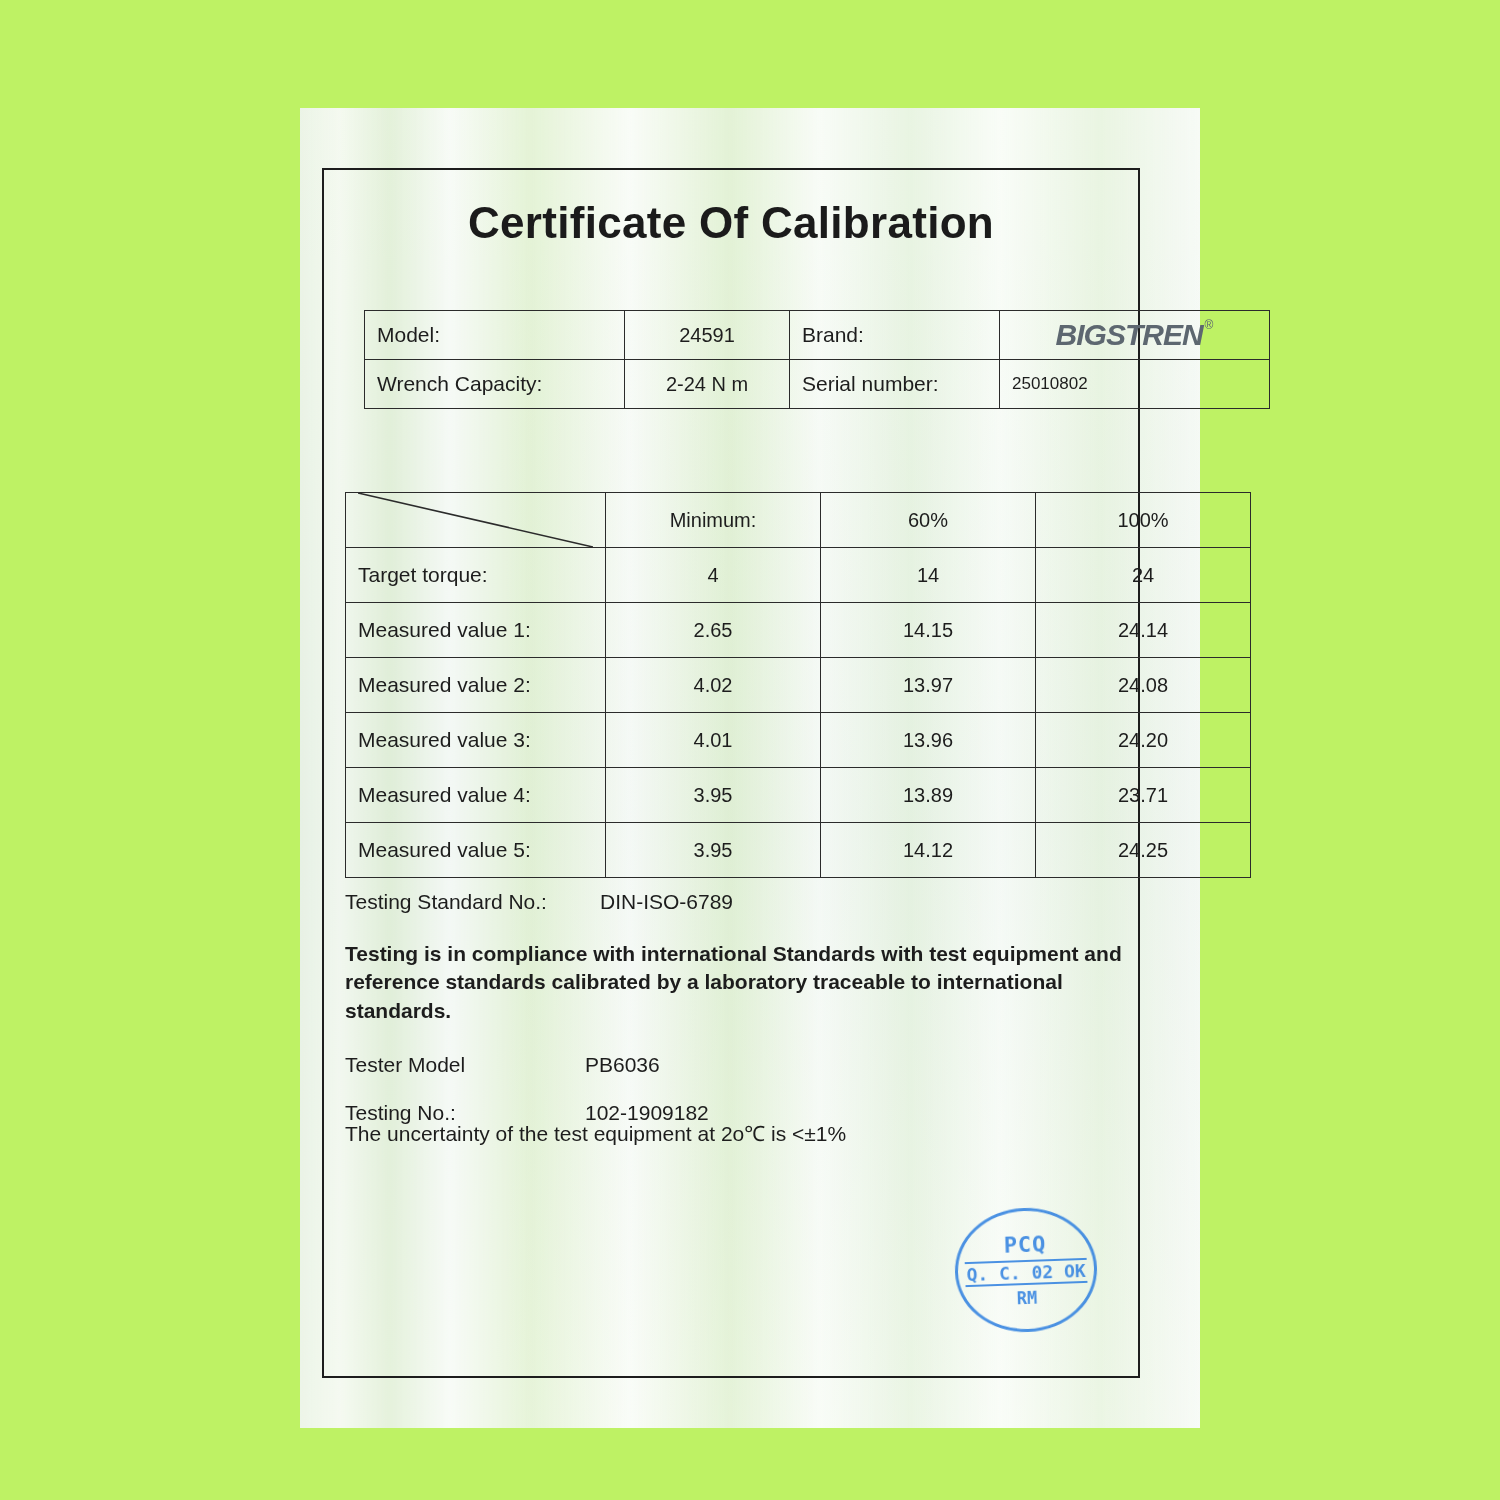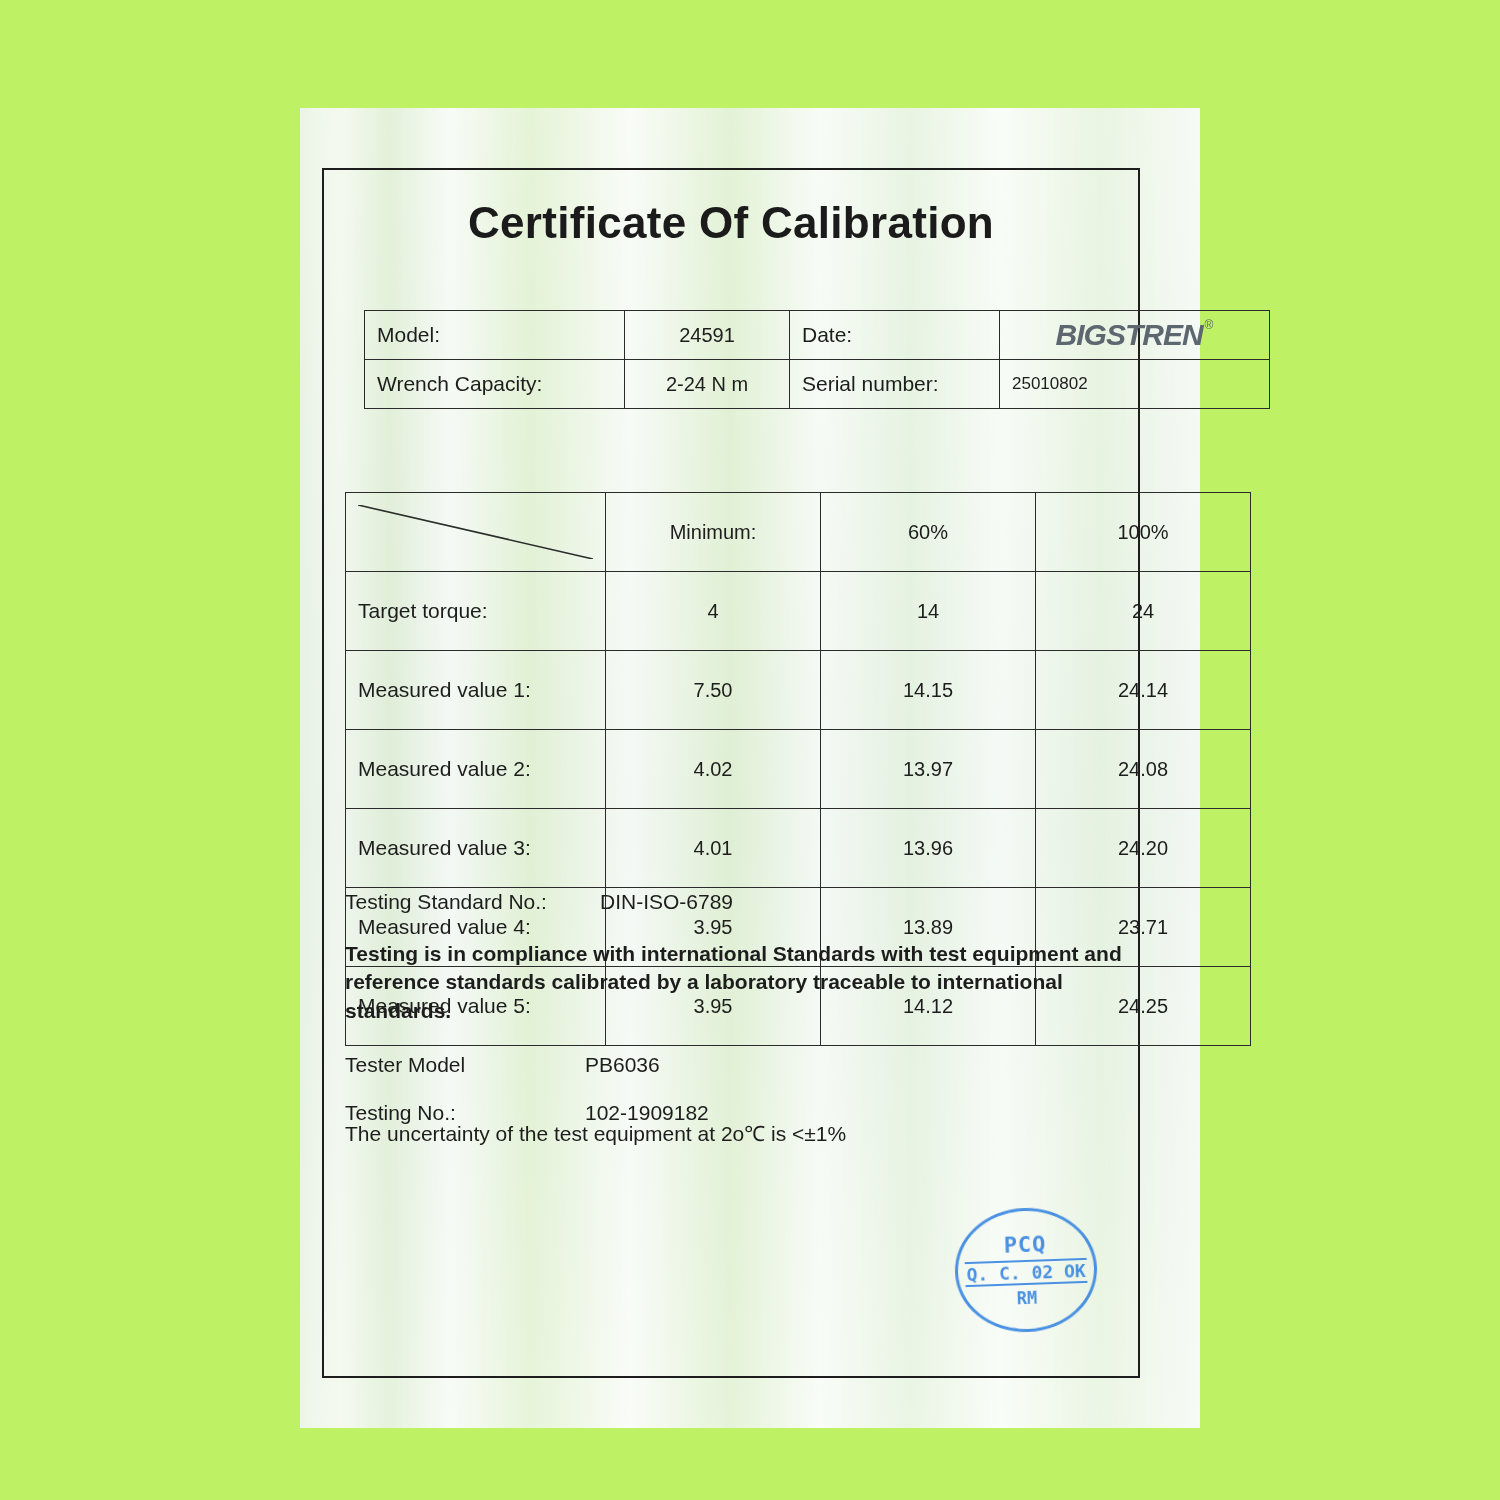--- a/index.html
+++ b/index.html
@@ -127,21 +127,21 @@
     top: 492px;
     width: 805px;
     border-collapse: collapse;
     table-layout: fixed;
     font-size: 20px;
     color: #1d1d1d;
   }
   .meas-table td {
     border: 1.5px solid #2b2b2b;
     height: 54px;
-    padding: 12px 12px;
+    padding: 0 12px;
     vertical-align: middle;
   }
   .meas-table .rowlabel { width: 235px; font-size: 21px; }
   .meas-table .c { text-align: center; width: 190px; }
   .corner {
     position: relative;
     overflow: hidden;
     padding: 0;
   }
   .corner svg { display: block; }
@@ -208,21 +208,21 @@
 
   <div class="cert-border"></div>
 
   <div class="title">Certificate Of Calibration</div>
 
   <table class="info-table">
     <tbody>
         <tr>
       <td class="lbl">Model:</td>
       <td class="val">24591</td>
-      <td class="lbl2">Date:</td>
+      <td class="lbl2">Brand:</td>
       <td class="val2">
         <div class="brand-logo">
           <span class="brand-text">BIGSTREN</span>
               <span class="brand-reg">®</span>
         </div>
       </td>
     </tr>
     <tr>
       <td class="lbl">Wrench Capacity:</td>
       <td class="val">2-24 N m</td>
@@ -246,21 +246,21 @@
     </tr>
 
     <tr>
       <td class="rowlabel">Target torque:</td>
       <td class="c">4</td>
       <td class="c">14</td>
       <td class="c">24</td>
     </tr>
     <tr>
       <td class="rowlabel">Measured value 1:</td>
-      <td class="c">7.50</td>
+      <td class="c">2.65</td>
       <td class="c">14.15</td>
       <td class="c">24.14</td>
     </tr>
     <tr>
       <td class="rowlabel">Measured value 2:</td>
       <td class="c">4.02</td>
       <td class="c">13.97</td>
       <td class="c">24.08</td>
     </tr>
     <tr>

